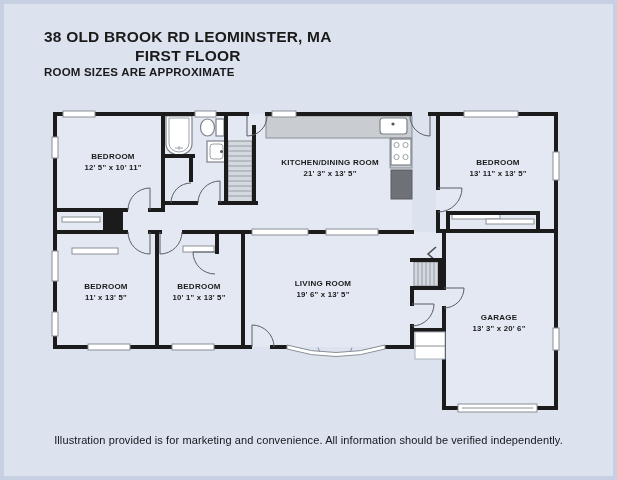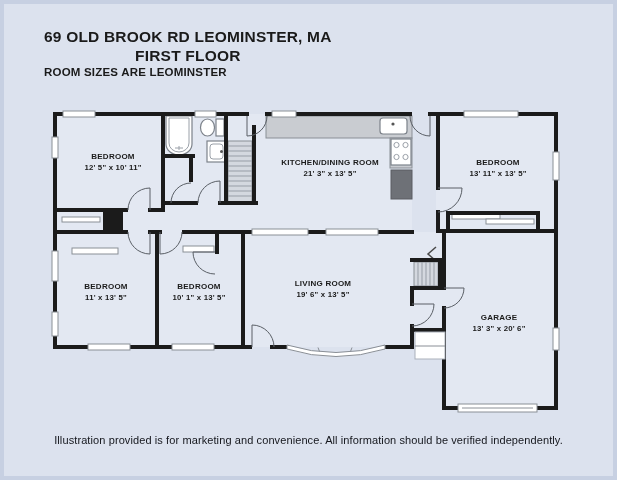--- a/index.html
+++ b/index.html
@@ -36,23 +36,23 @@
   .stairs{fill:#d4d8df;stroke:#8a8f96;stroke-width:1;}
   .tread{stroke:#979da6;stroke-width:1;}
   .solid{fill:#1b1b1b;}
 </style>
 </head>
 <body>
 
 <div class="frame"></div>
 
 <div class="titleblock">
-  <div class="t1">69 OLD BROOK RD LEOMINSTER, MA</div>
+  <div class="t1">38 OLD BROOK RD LEOMINSTER, MA</div>
   <div class="t2">FIRST FLOOR</div>
-  <div class="t3">ROOM SIZES ARE LEOMINSTER</div>
+  <div class="t3">ROOM SIZES ARE APPROXIMATE</div>
 </div>
 
 <svg width="617" height="480" viewBox="0 0 617 480">
 
   <g>
     <rect class="roomfill" x="55" y="114" width="357" height="233"></rect>
     <rect class="roomfill" x="436" y="114" width="120" height="117"></rect>
     <rect class="roomfill" x="444" y="231" width="112" height="177"></rect>
     <rect class="roomfill" x="412" y="232" width="32" height="98"></rect>
   </g>

